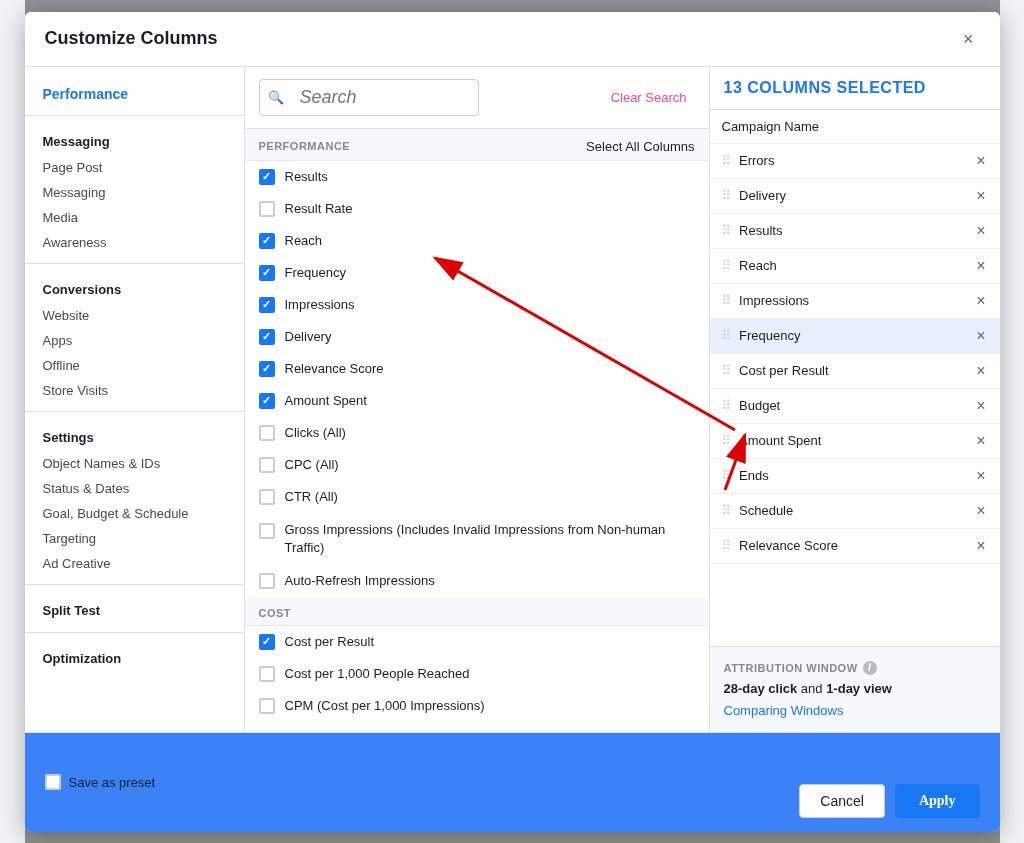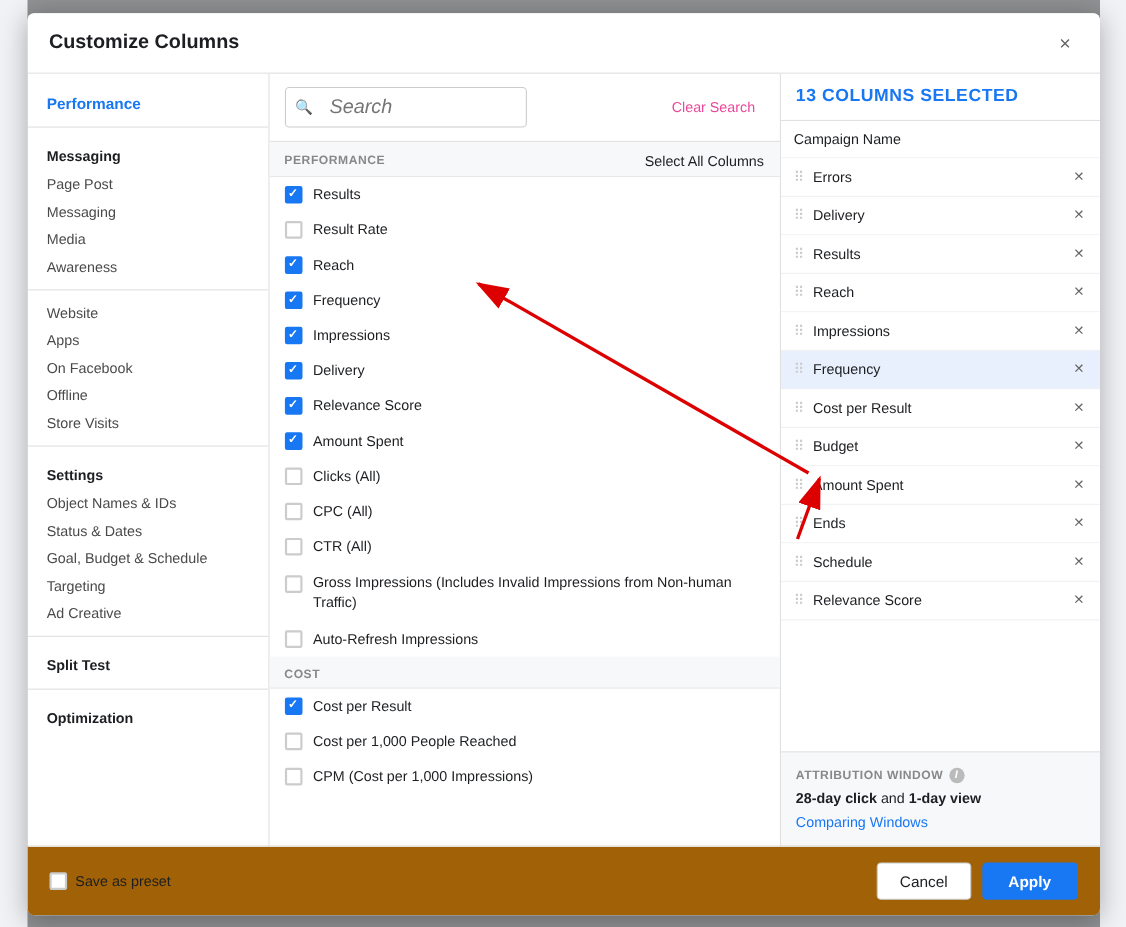--- a/index.html
+++ b/index.html
@@ -336,21 +336,21 @@
       text-decoration: none;
     }
 
     
     .modal-footer {
       display: flex;
       align-items: center;
       justify-content: space-between;
       padding: 14px 20px;
       border-top: 1px solid #e0e0e0;
-      background: #a16207;
+      background: #3b82f6;
     }
 
     .save-preset {
       display: flex;
       align-items: center;
       gap: 8px;
       cursor: pointer;
     }
 
     .preset-cb {
@@ -362,20 +362,21 @@
     }
 
     .preset-label {
       font-size: 13px;
       color: #1c1e21;
     }
 
     .footer-actions {
       display: flex;
       gap: 10px;
+      margin-top: 37px;
     }
 
     .cancel-btn {
       background: #fff;
       border: 1px solid #ccc;
       border-radius: 4px;
       padding: 8px 20px;
       font-size: 14px;
       cursor: pointer;
       color: #1c1e21;
@@ -383,20 +384,21 @@
 
     .apply-btn {
       background: #1877f2;
       border: none;
       border-radius: 4px;
       padding: 8px 24px;
       font-size: 14px;
       color: #fff;
       cursor: pointer;
       font-weight: 600;
+      font-family: Liberation Serif, serif;
     }
   </style>
 </head>
 <body>
 
 <div class="modal-overlay">
   <div class="modal">
 
     <div class="modal-header">
       <span class="modal-title">Customize Columns</span>
@@ -407,23 +409,23 @@
 
       <div class="sidebar">
         <div class="sidebar-item active">Performance</div>
         <div class="sidebar-divider"></div>
         <div class="sidebar-section-title">Messaging</div>
         <div class="sidebar-item">Page Post</div>
         <div class="sidebar-item">Messaging</div>
         <div class="sidebar-item">Media</div>
         <div class="sidebar-item">Awareness</div>
         <div class="sidebar-divider"></div>
+        <div class="sidebar-section-title">Conversions</div>
         <div class="sidebar-item">Website</div>
         <div class="sidebar-item">Apps</div>
-        <div class="sidebar-item">On Facebook</div>
         <div class="sidebar-item">Offline</div>
         <div class="sidebar-item">Store Visits</div>
         <div class="sidebar-divider"></div>
         <div class="sidebar-section-title">Settings</div>
         <div class="sidebar-item">Object Names &amp; IDs</div>
         <div class="sidebar-item">Status &amp; Dates</div>
         <div class="sidebar-item">Goal, Budget &amp; Schedule</div>
         <div class="sidebar-item">Targeting</div>
         <div class="sidebar-item">Ad Creative</div>
         <div class="sidebar-divider"></div>

